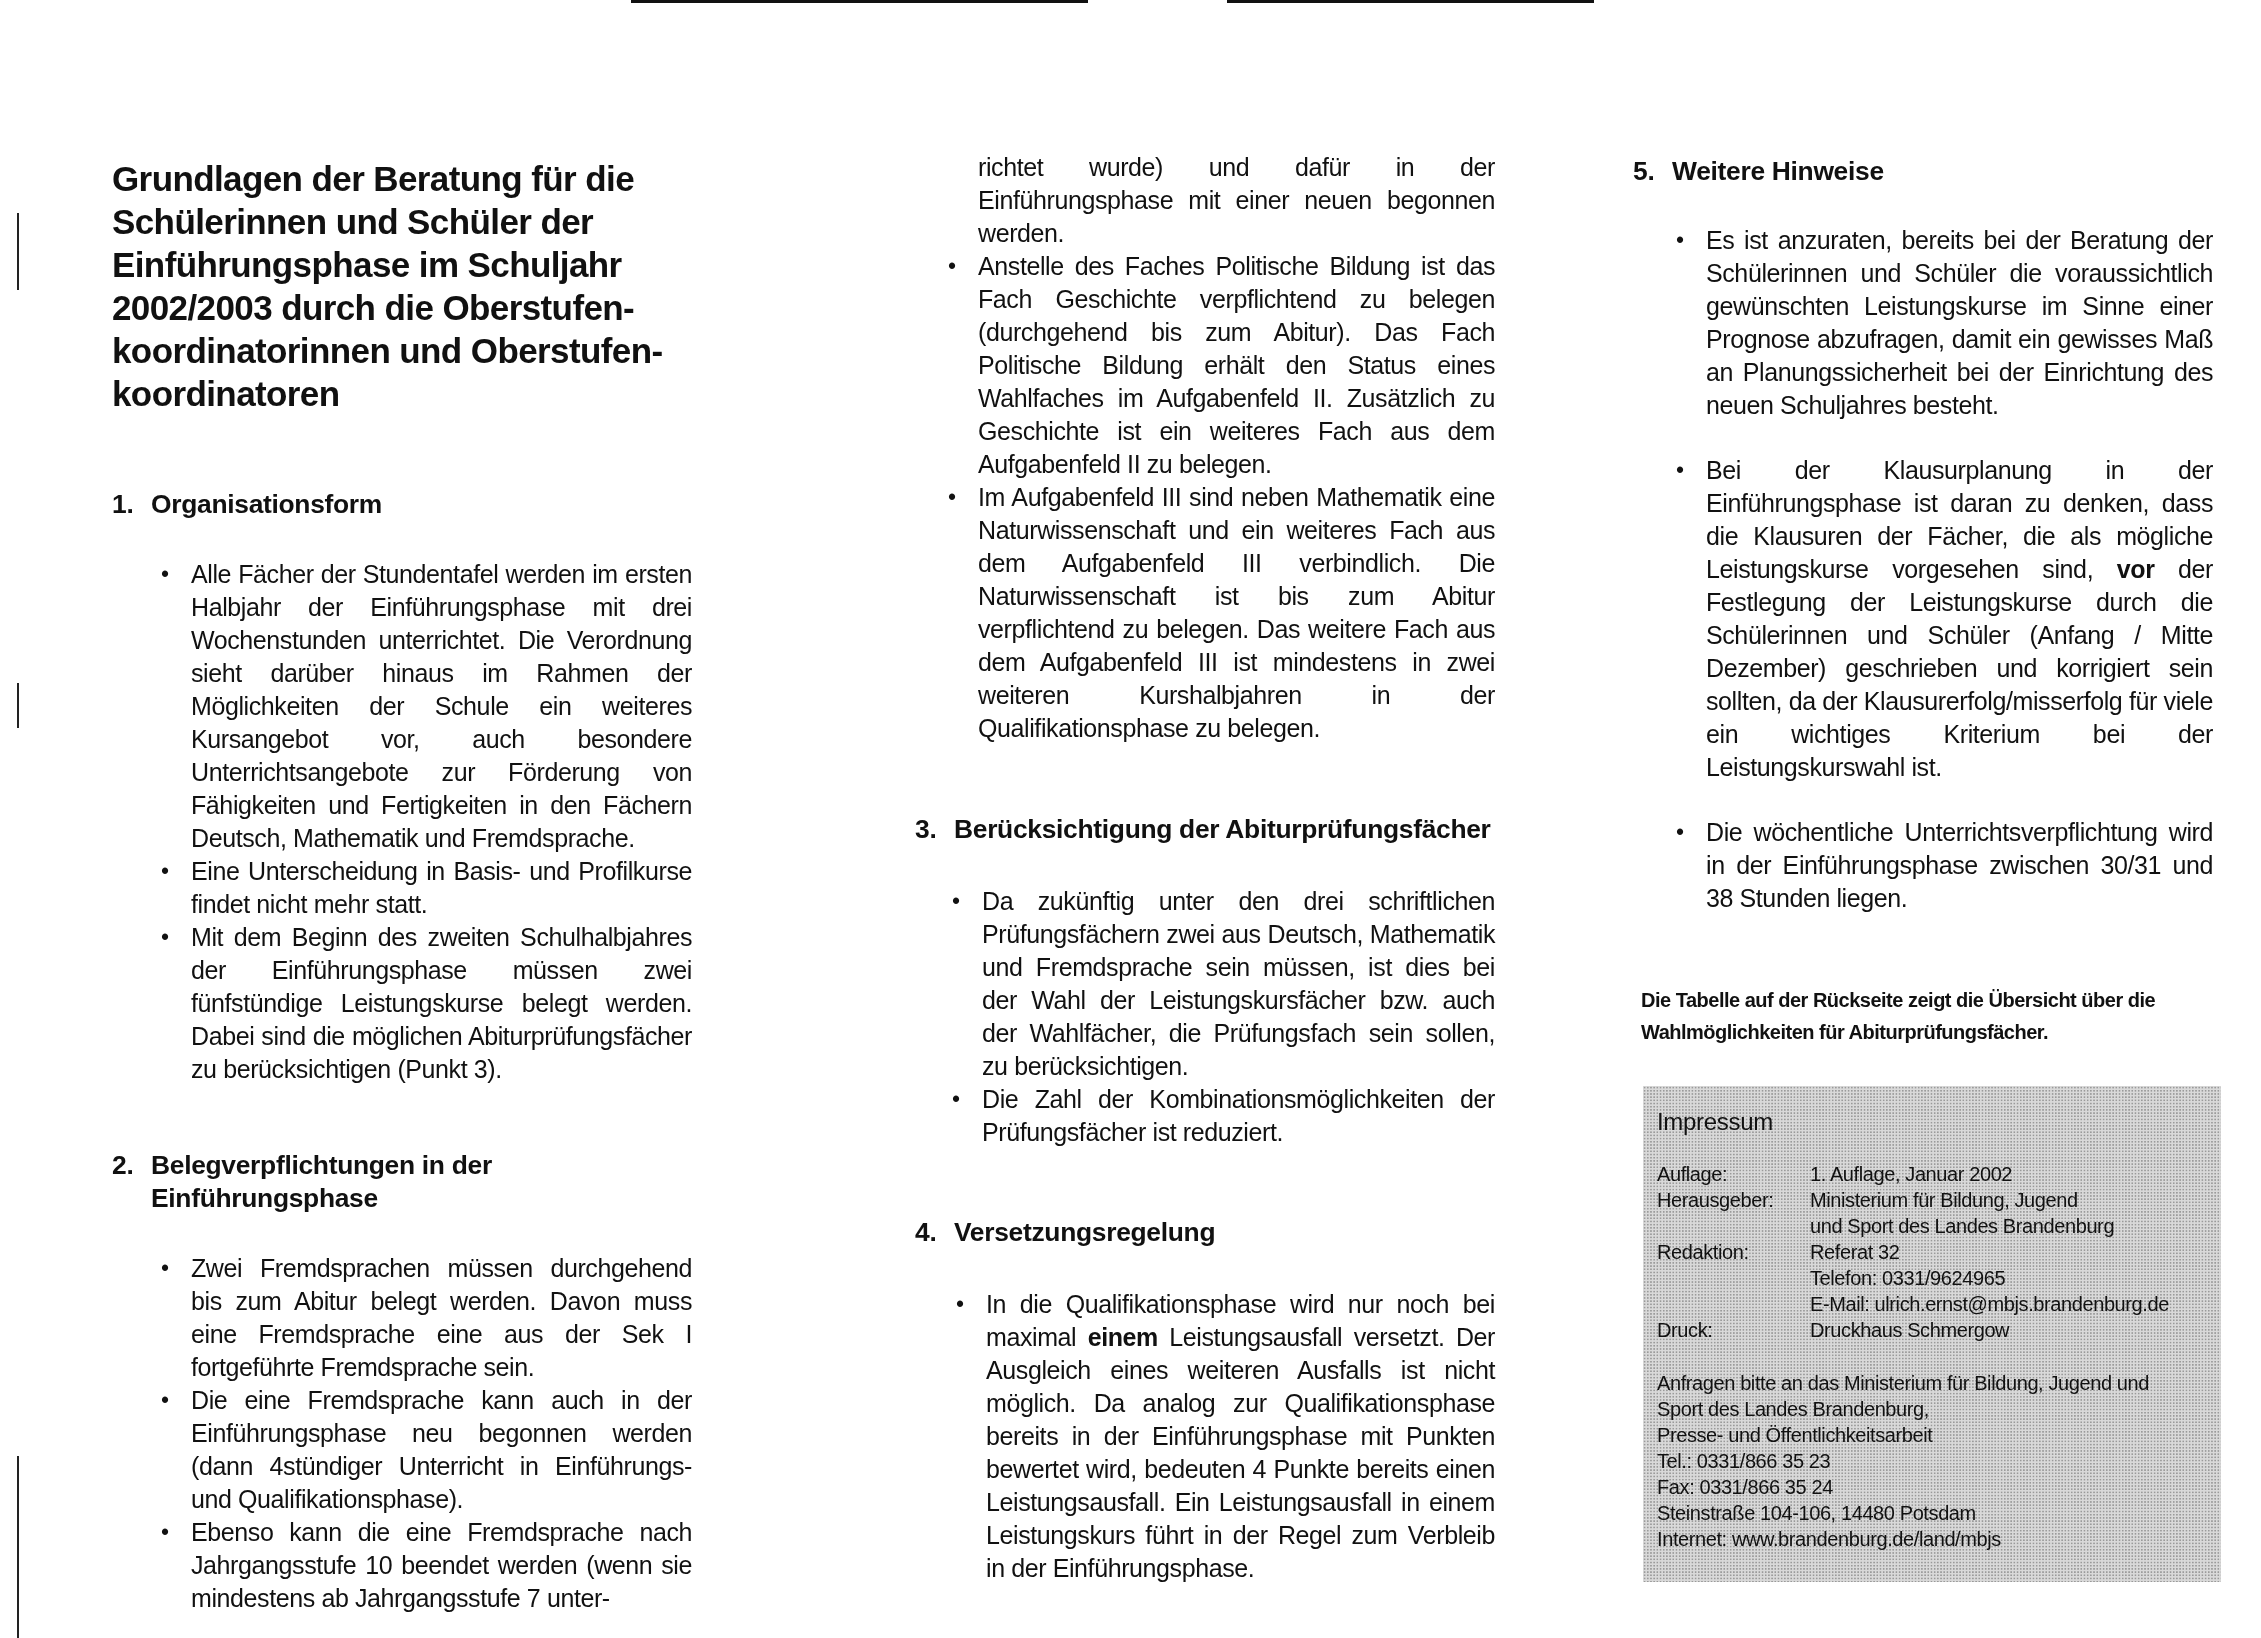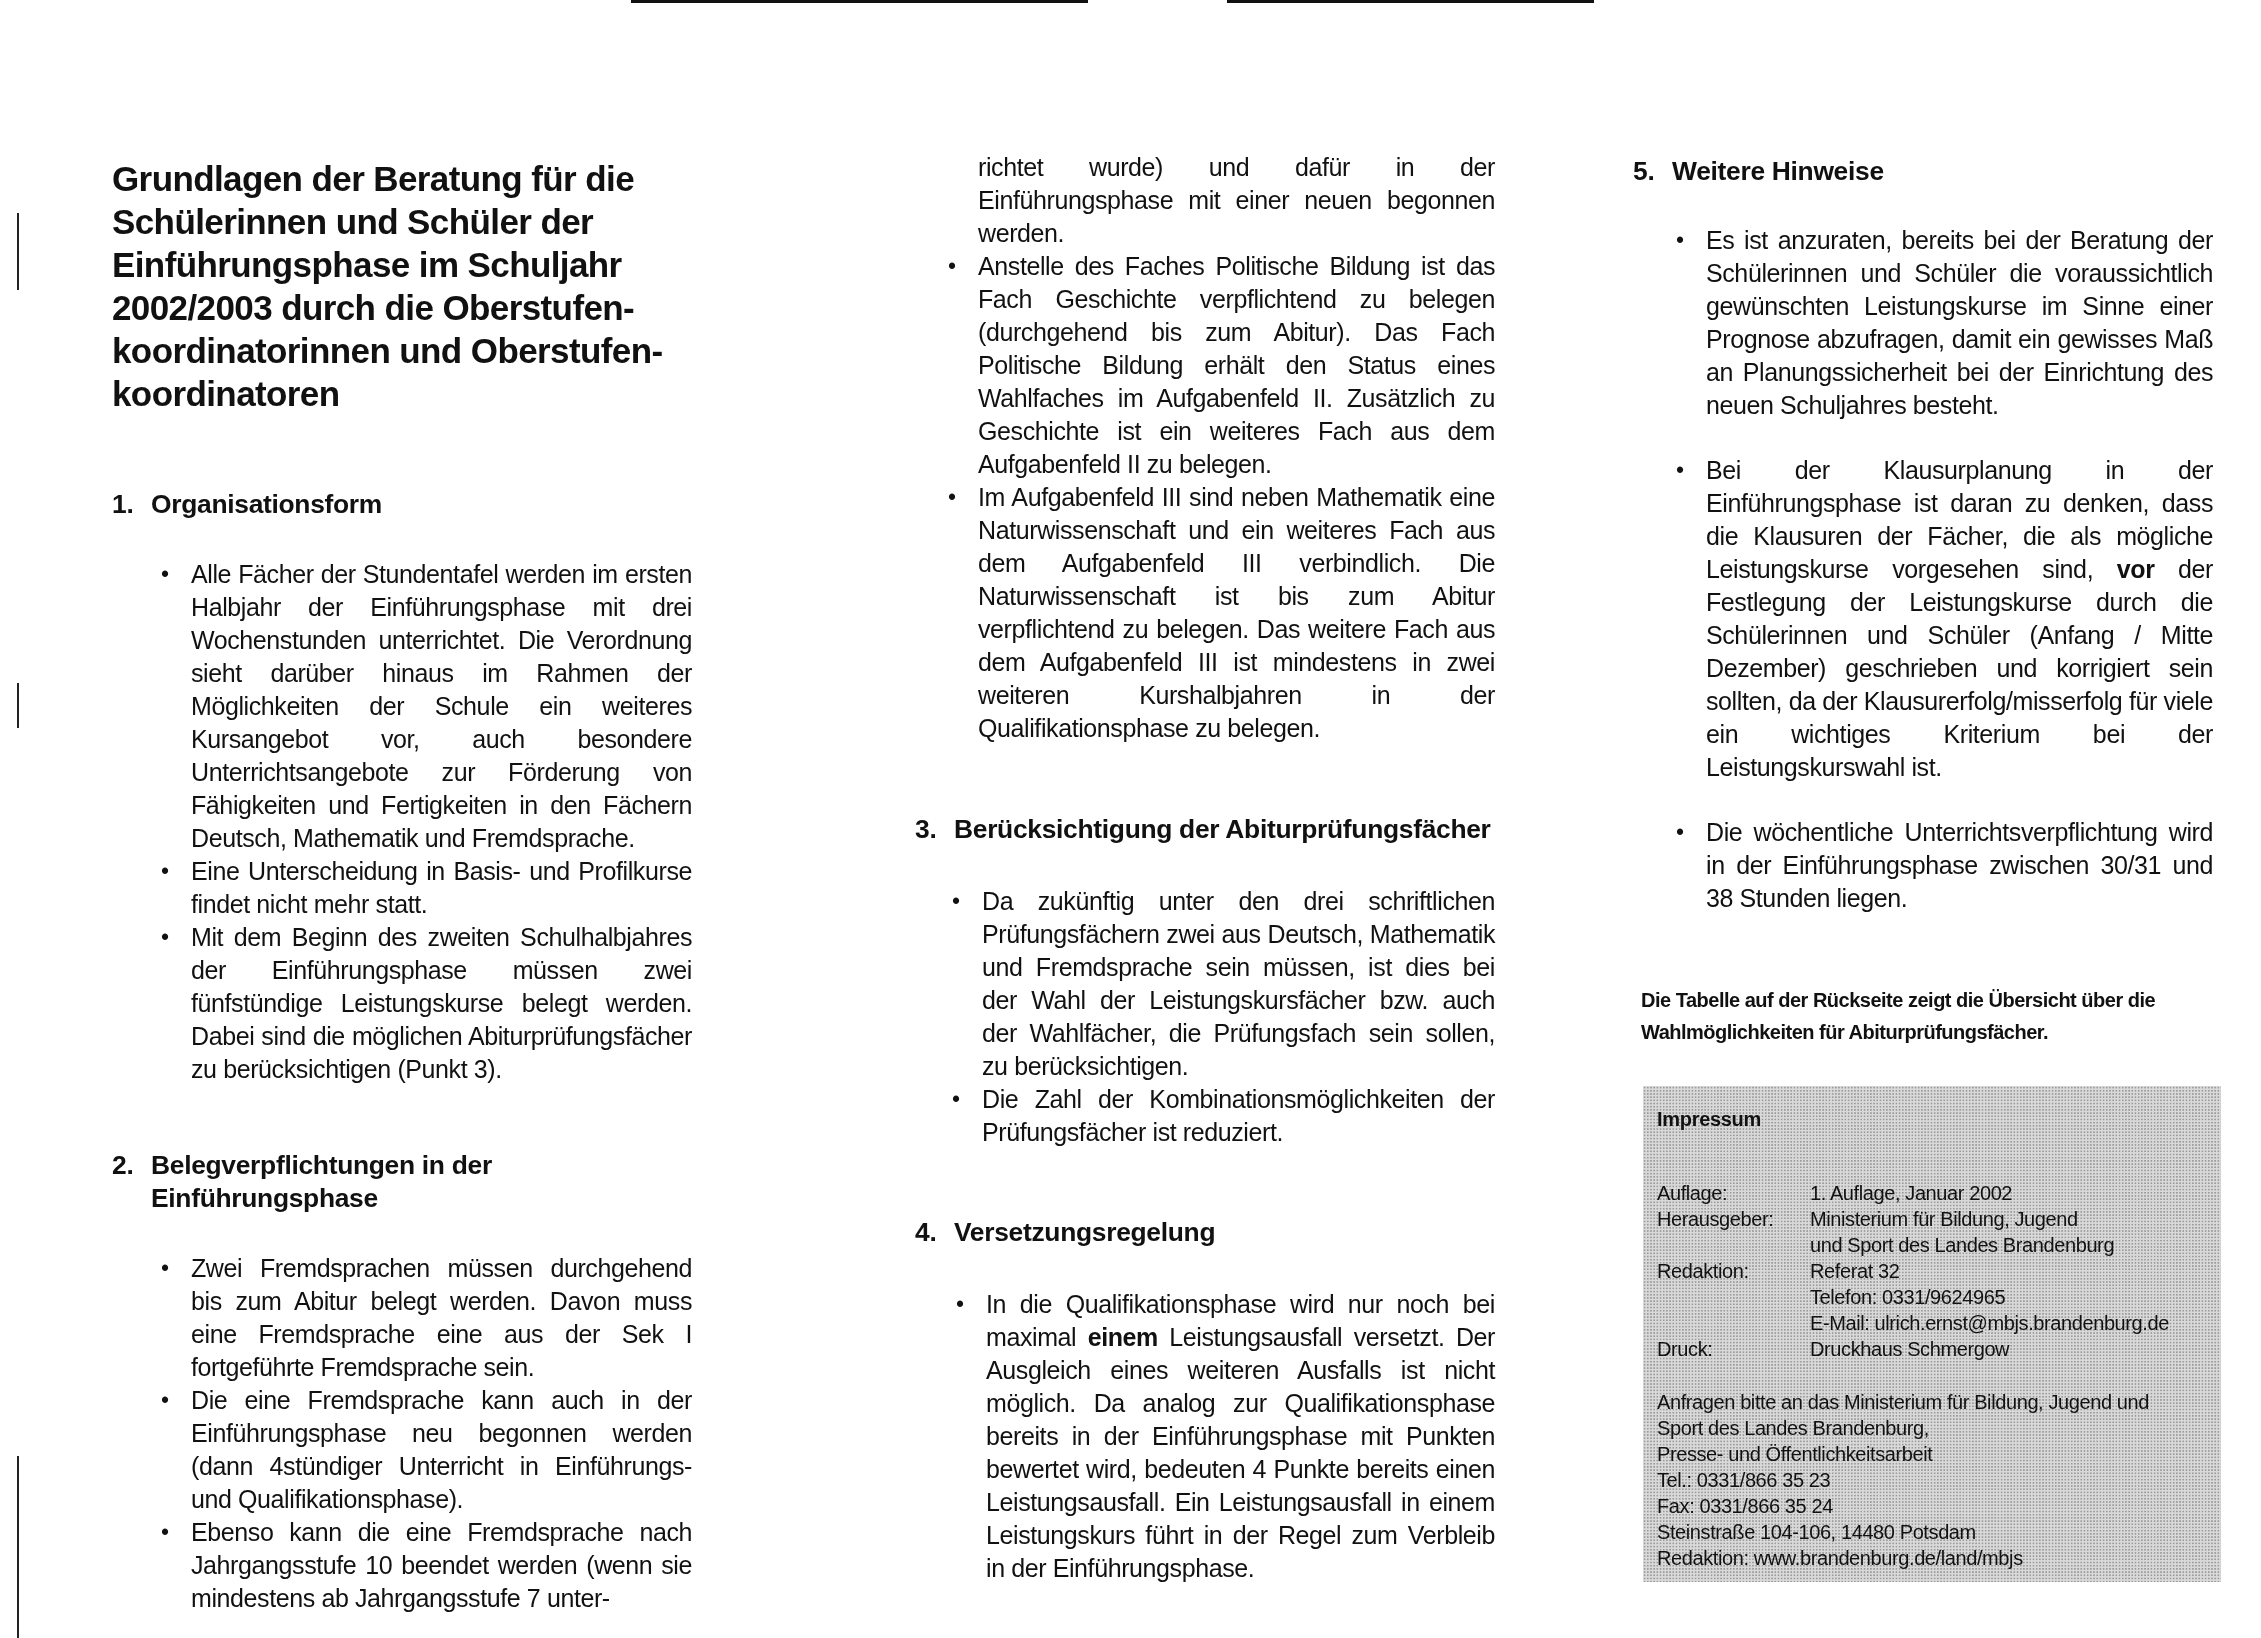--- a/index.html
+++ b/index.html
@@ -17,21 +17,21 @@
        letter-spacing:-0.4px; }
   li .bul { position:absolute; left:-30px; top:0; font-size:23px; }
   .u { }
   b { font-weight:bold; }
   .note { position:absolute; left:1641px; top:960px; width:580px;
           font-size:20px; line-height:32px; font-weight:bold; letter-spacing:-0.5px;margin-top:24px; }
   .impressum { position:absolute; left:1643px; top:1086px; width:578px; height:496px;
                background-color:#d9d9d9;
                background-image: radial-gradient(#9a9a9a 0.6px, transparent 0.7px);
                background-size:3.2px 3.2px; box-sizing:border-box; padding:22px 14px; }
-  .imp-title { font-size:20px; font-weight:bold; margin-bottom:49px; letter-spacing:-0.3px; }
+  .imp-title { font-size:24px; font-weight:normal; margin-bottom:25px; letter-spacing:-0.3px; }
   .imp-row { display:flex; font-size:20px; line-height:26px; letter-spacing:-0.4px; }
   .imp-row .lbl { width:153px; flex:none; }
   .imp-contact { margin-top:27px; font-size:20px; line-height:26px; letter-spacing:-0.4px; }
 </style>
 </head>
 <body>
 
 <div class="topline" style="left:631px;width:457px;"></div>
 <div class="topline" style="left:1227px;width:367px;"></div>
 <div class="leftmark" style="top:213px;height:77px;"></div>
@@ -133,16 +133,16 @@
         <span>Druckhaus Schmergow</span>
       </div>
   </div>
   <div class="imp-contact">
     <div>Anfragen bitte an das Ministerium für Bildung, Jugend und</div>
     <div>Sport des Landes Brandenburg,</div>
     <div>Presse- und Öffentlichkeitsarbeit</div>
     <div>Tel.: 0331/866 35 23</div>
     <div>Fax: 0331/866 35 24</div>
     <div>Steinstraße 104-106, 14480 Potsdam</div>
-    <div>Redaktion: www.brandenburg.de/land/mbjs</div>
+    <div>Internet: www.brandenburg.de/land/mbjs</div>
   </div>
 </div>
 
 
 </body></html>

